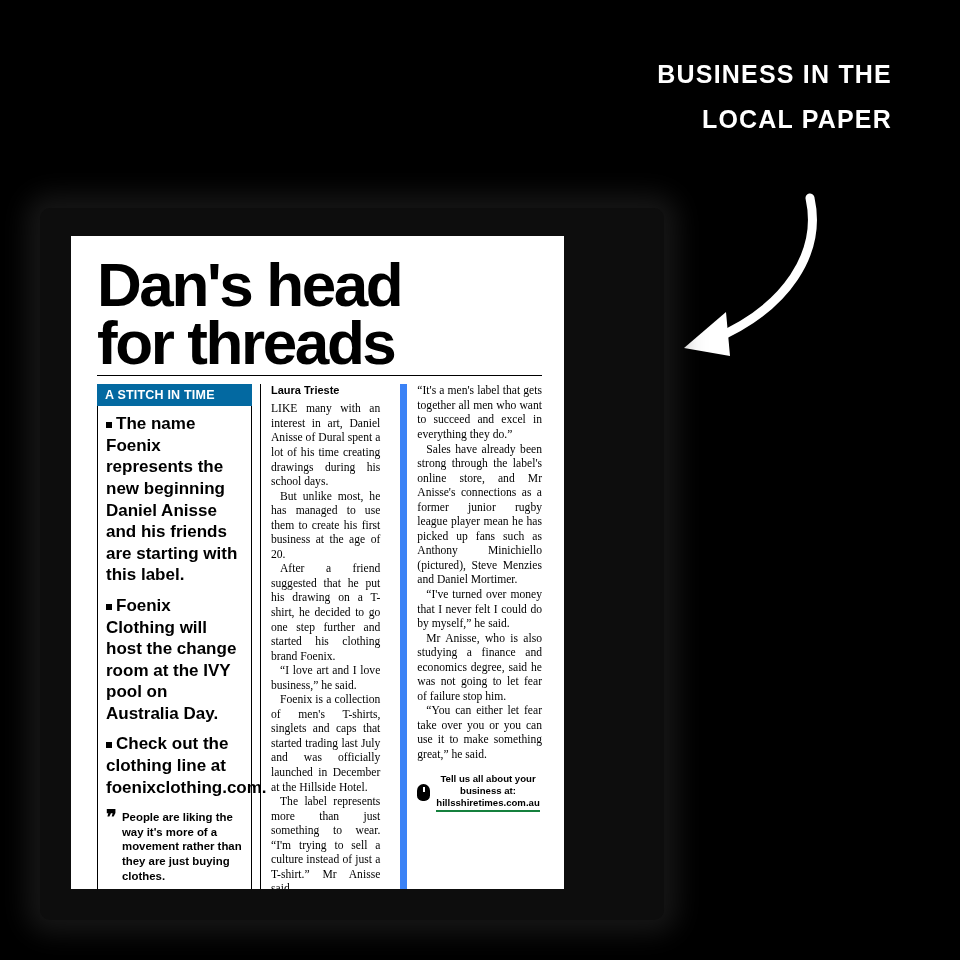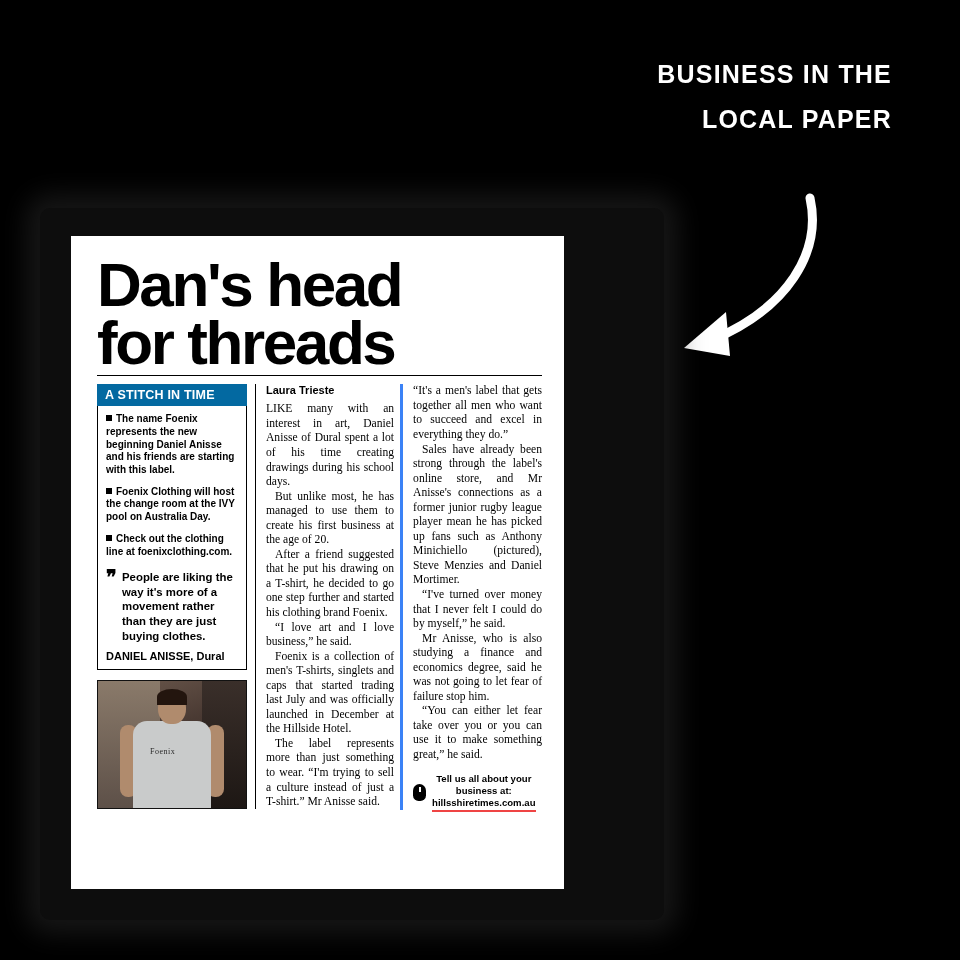--- a/index.html
+++ b/index.html
@@ -96,41 +96,41 @@
 
   .columns {
     display: flex;
     gap: 0;
     align-items: flex-start;
   }
   .col {
     box-sizing: border-box;
   }
   .col-1 { width: 164px; padding-right: 8px; border-right: 1px solid #000; }
-  .col-2 { width: 172px; padding: 0 6px 0 10px; border-right: 3px solid #3b82f6; }
+  .col-2 { width: 172px; padding: 0 20px 0 10px; border-right: 7px solid #3b82f6; }
   .col-3 { width: 164px; padding-left: 10px; }
 
   
   .stitch-header {
     background: #0369a1;
     color: #fff;
     font-family: "Liberation Sans", sans-serif;
     font-weight: bold;
     font-size: 12.5px;
     letter-spacing: 0.2px;
     padding: 4px 6px 4px 8px;
   }
   .stitch-box {
     border: 1px solid #000;
     border-top: none;
     padding: 7px 7px 7px 8px;
   }
   .bullet-item {
     font-family: "Liberation Sans", sans-serif;
-    font-size: 10px;
+    font-size: 17px;
     line-height: 1.27;
     color: #000;
     font-weight: bold;
     margin-bottom: 9px;
     text-indent: 0;
   }
   .bullet-item .sq {
     display: inline-block;
     width: 6px; height: 6px;
     background: #000;
@@ -241,21 +241,21 @@
   }
   .tell-us-text {
     font-family: "Liberation Sans", sans-serif;
     font-weight: bold;
     font-size: 9.6px;
     line-height: 1.25;
     color: #000;
     text-align: center;
   }
   .tell-us-url {
-    border-bottom: 2px solid #ef4444;
+    border-bottom: 2px solid #15803d;
     padding-bottom: 2px;
     display: block;
   }
 </style>
 </head>
 <body>
 
 <div id="annotation">
   <span class="ann-line">business in the</span>
   <span class="ann-line">local paper</span>

